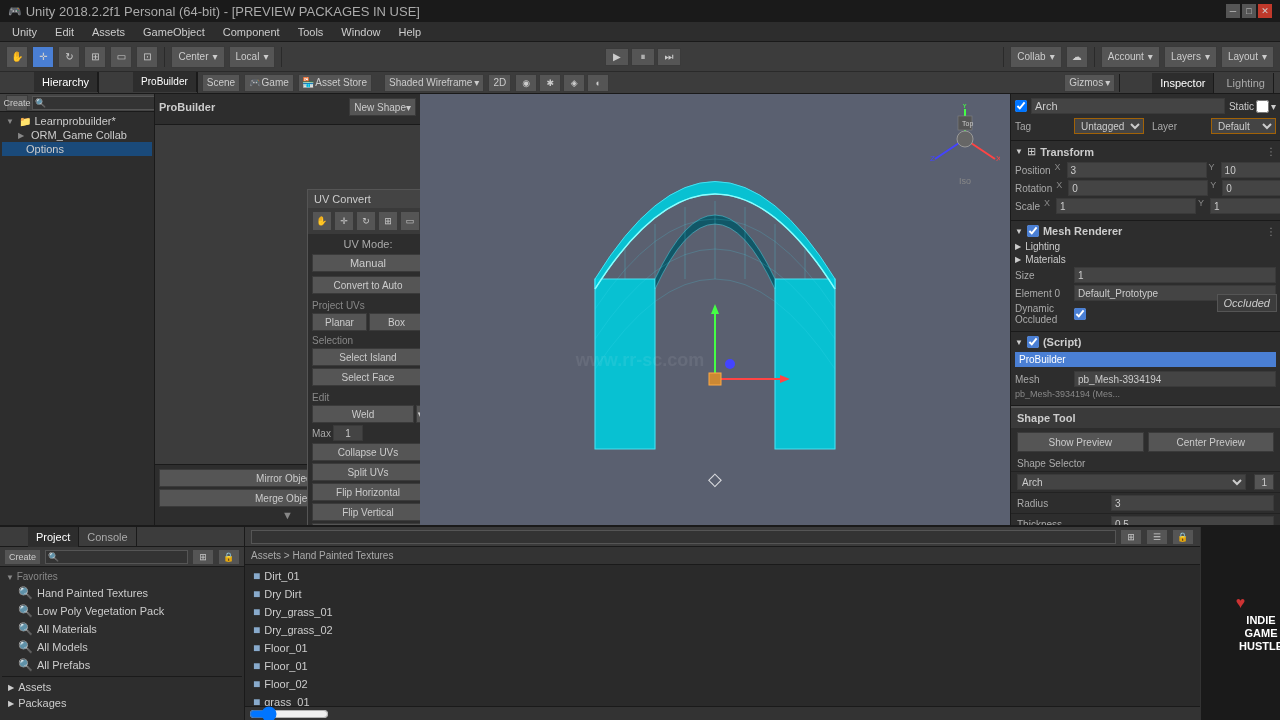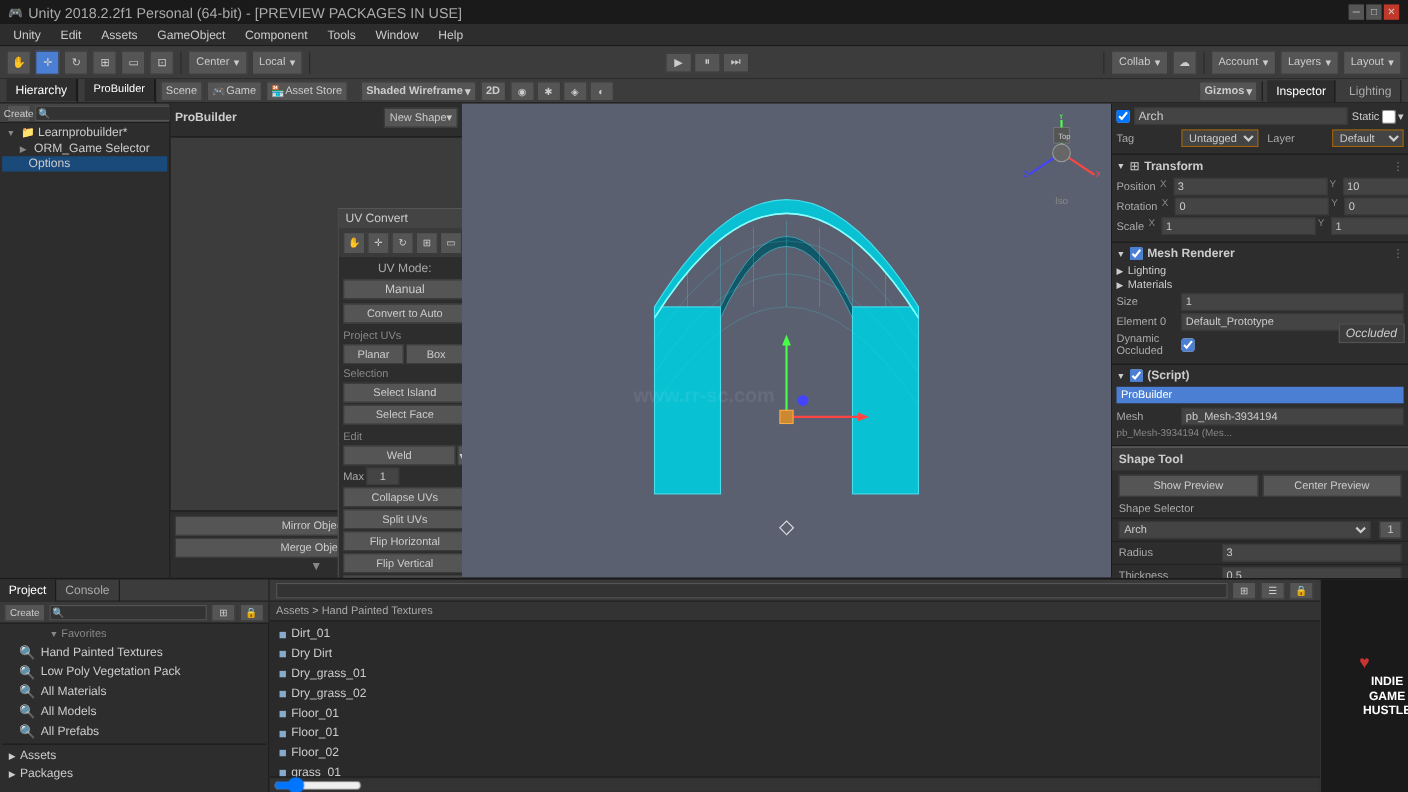--- a/index.html
+++ b/index.html
@@ -115,21 +115,21 @@
     .panel-tab {
       padding: 0 8px;
       height: 20px;
       display: flex;
       align-items: center;
       font-size: 11px;
       cursor: pointer;
       color: #aaa;
       border-right: 1px solid #1a1a1a;
     }
-    .panel-tab.active { background: #2d2d2d; color: #fff; }
+    .panel-tab.active { background: #2d2d2d; color: #fff; margin-left: 28px; }
 
     #hierarchy-content {
       flex: 1;
       overflow-y: auto;
       padding: 2px;
     }
     .hierarchy-item {
       padding: 1px 4px;
       font-size: 11px;
       cursor: pointer;
@@ -262,21 +262,20 @@
       height: 18px;
       background: #555;
       border: 1px solid #3a3a3a;
       color: #ccc;
       font-size: 10px;
       padding: 0 4px;
       cursor: pointer;
       display: flex;
       align-items: center;
       gap: 2px;
-      font-weight: bold;
     }
 
     
     #right-panel {
       width: 240px;
       background: #2d2d2d;
       border-left: 1px solid #1a1a1a;
       display: flex;
       flex-direction: column;
       overflow-y: auto;
@@ -651,21 +650,21 @@
             <input type="text" style="flex: 1 1 0%; height: 14px; background: rgb(51, 51, 51); border: 1px solid rgb(85, 85, 85); color: rgb(204, 204, 204); font-size: 9px; padding: 0px 2px;" placeholder="🔍">
           </div>
           <div id="hierarchy-content">
             <div class="hierarchy-item">
               <span class="hierarchy-arrow">▼</span>
               <span class="hierarchy-icon folder-icon">📁</span>
               <span>Learnprobuilder*</span>
             </div>
             <div class="hierarchy-item" style="padding-left:16px;">
               <span class="hierarchy-arrow">▶</span>
-              <span>ORM_Game Selector</span>
+              <span>ORM_Game Collab</span>
             </div>
             <div class="hierarchy-item selected" style="padding-left:24px;">
               <span>Options</span>
             </div>
           </div>
         </div>
 
         <div style="flex:1; display:flex; flex-direction:column; overflow:hidden; position:relative;">
 
           <div style="background:#2d2d2d; border-bottom:1px solid #1a1a1a; padding:4px;">
@@ -966,21 +965,21 @@
         <div class="panel-tab active">Project</div>
         <div class="panel-tab">Console</div>
       </div>
       <div style="height:20px; background:#3a3a3a; display:flex; align-items:center; padding:0 4px; gap:4px; border-bottom:1px solid #1a1a1a;">
         <button class="toolbar-btn" style="height:16px; font-size:9px;">Create</button>
         <input type="text" style="flex: 1 1 0%; height: 14px; background: rgb(51, 51, 51); border: 1px solid rgb(85, 85, 85); color: rgb(204, 204, 204); font-size: 9px; padding: 0px 2px;" placeholder="🔍">
         <button class="toolbar-btn" style="width:16px;height:16px;font-size:9px;">⊞</button>
         <button class="toolbar-btn" style="width:16px;height:16px;font-size:9px;">🔒</button>
       </div>
       <div style="flex:1; overflow-y:auto; padding:2px;">
-        <div style="font-size:10px; color:#888; padding:2px 4px;margin-left:39px;">
+        <div style="font-size:10px; color:#888; padding:2px 4px;">
           <span class="collapse-arrow">▼</span>
           <span>Favorites</span>
         </div>
         <div class="asset-item" style="padding-left:16px;">
           <span class="asset-icon">🔍</span>
           <span>Hand Painted Textures</span>
         </div>
         <div class="asset-item" style="padding-left:16px;">
           <span class="asset-icon">🔍</span>
           <span>Low Poly Vegetation Pack</span>

